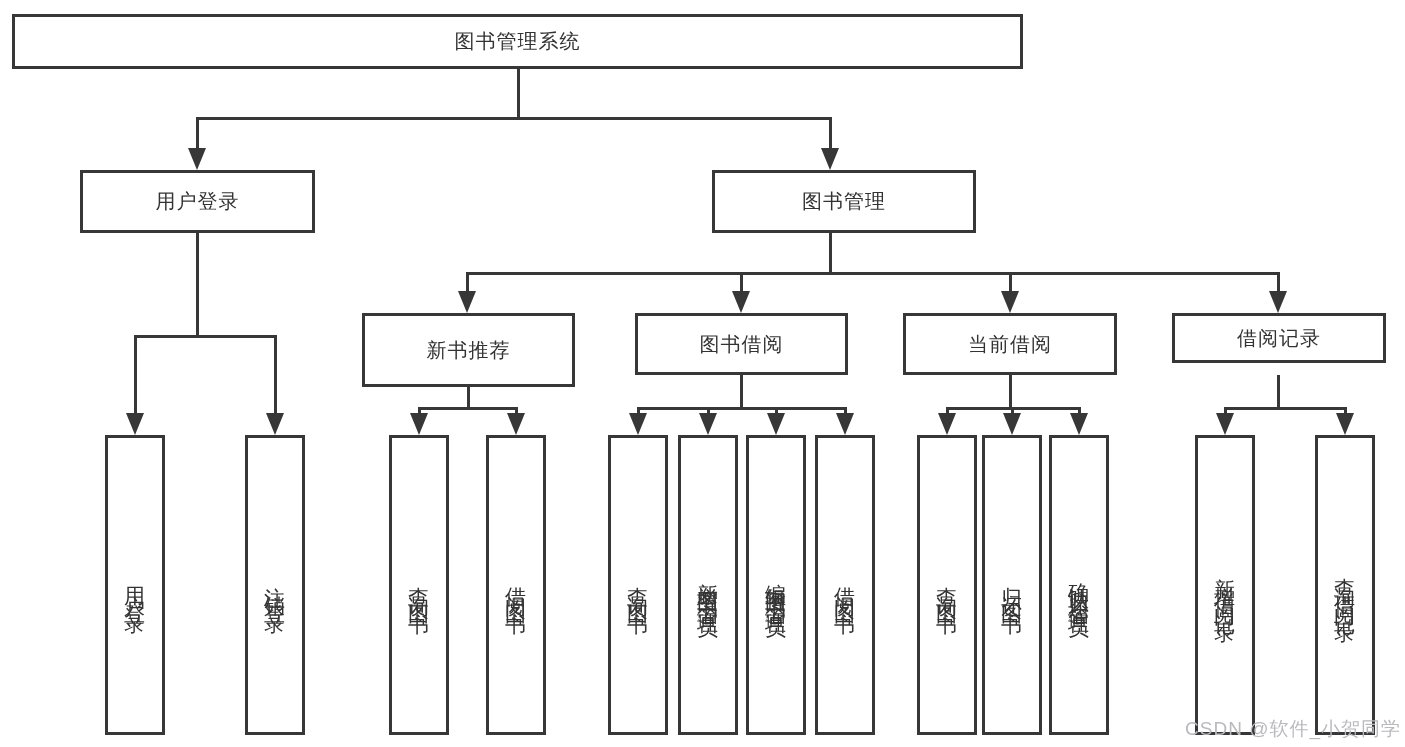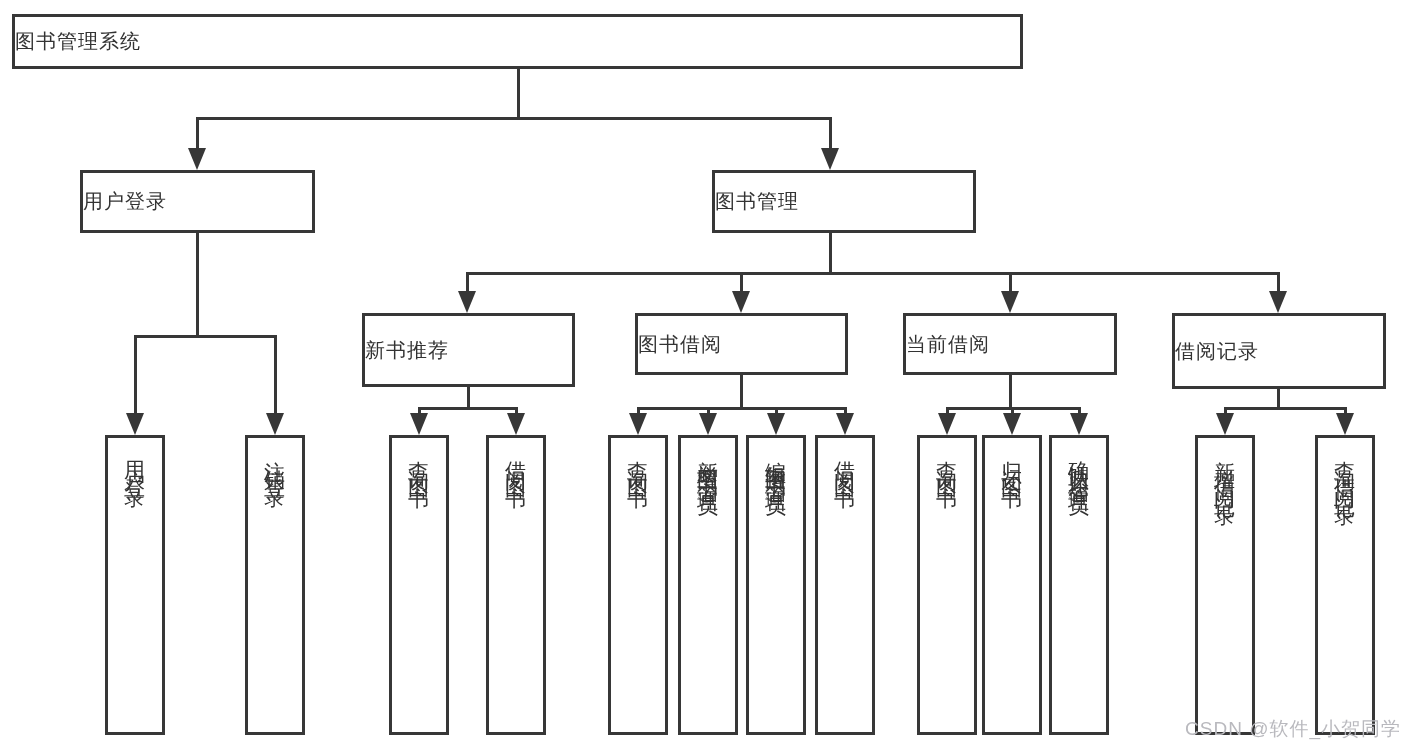--- a/index.html
+++ b/index.html
@@ -9,21 +9,21 @@
     background:#ffffff;
     font-family:"Liberation Sans","DejaVu Sans",sans-serif;
     color:#333333;
     overflow:hidden;
   }
   .box{
     position:absolute;
     box-sizing:border-box;
     border:3px solid #373737;
     background:#ffffff;
-    display:flex;align-items:center;justify-content:flex-start;
+    display:flex;align-items:center;justify-content:center;
     font-size:20px;letter-spacing:1px;color:#333333;
     z-index:2;
   }
   .vbox{
     writing-mode:vertical-rl;
     text-orientation:mixed;
     font-size:21px;
     letter-spacing:9px;
     line-height:1;
     padding-top:6px;
@@ -68,21 +68,21 @@
   </div>
 
   <div class="box" style="left:635px;top:313px;width:213px;height:62px;">
     <span>图书借阅</span>
   </div>
 
   <div class="box" style="left:903px;top:313px;width:214px;height:62px;">
     <span>当前借阅</span>
   </div>
 
-  <div class="box" style="left:1172px;top:313px;width:214px;height:76px;">
+  <div class="box" style="left:1172px;top:313px;width:214px;height:50px;">
     <span>借阅记录</span>
   </div>
 
   <div class="box vbox" style="left:105px;top:435px;width:60px;height:300px;">
     <span>用户登录</span>
   </div>
   <div class="box vbox" style="left:245px;top:435px;width:60px;height:300px;">
     <span>注销登录</span>
   </div>
 

